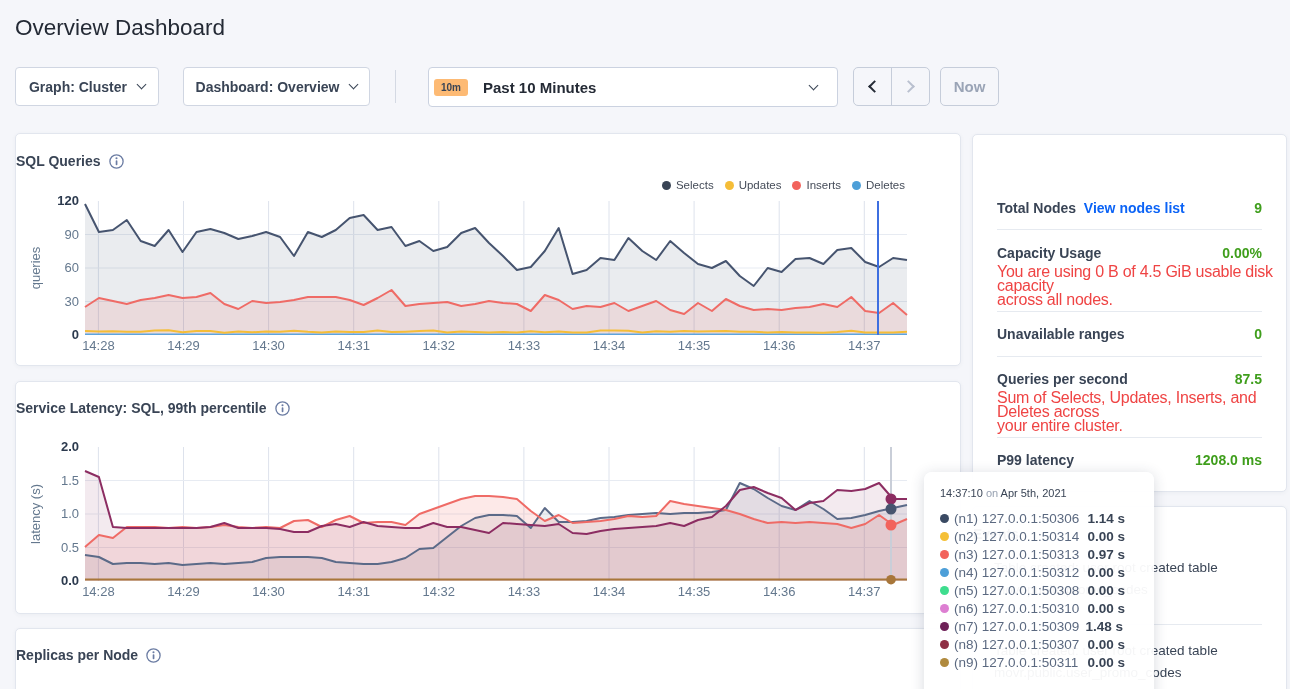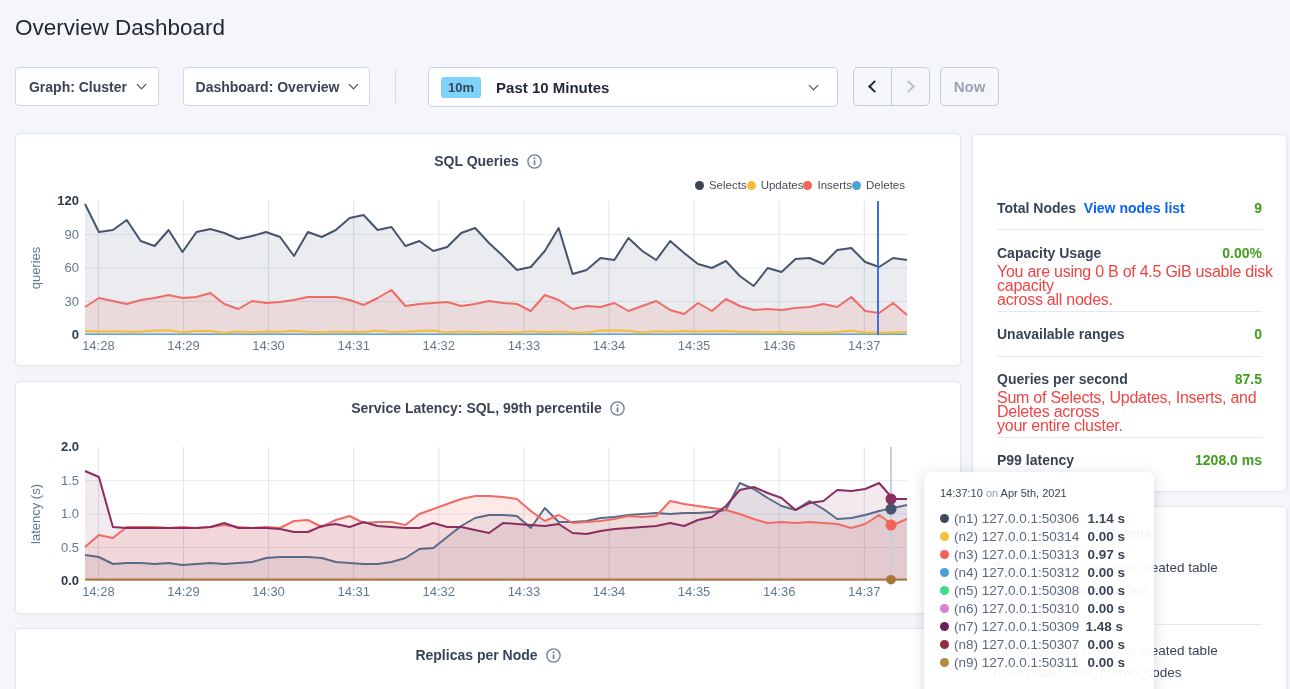--- a/index.html
+++ b/index.html
@@ -4,59 +4,59 @@
 html,body{width:1290px;height:689px;overflow:hidden;background:#f5f6fa;
  font-family:"Liberation Sans",sans-serif;position:relative}
 .abs{position:absolute}
 .card{position:absolute;background:#fff;border:1px solid #e2e6ee;border-radius:5px;
  box-shadow:0 1px 4px rgba(60,70,90,.05)}
 .btn{position:absolute;background:#fff;border:1px solid #d0d6e2;border-radius:4px;
  display:flex;align-items:center;justify-content:center;gap:11px;
  font-weight:bold;font-size:14px;color:#394455}
 .chev{width:7px;height:7px;border-right:1.5px solid #394455;border-bottom:1.5px solid #394455;
  transform:rotate(45deg);margin-top:-4px}
-.ctitle{position:absolute;left:0;right:0;display:flex;align-items:center;justify-content:center;
+.ctitle{position:absolute;left:0;right:0;display:flex;align-items:center;justify-content:flex-start;
  gap:8px;font-weight:bold;font-size:14px;color:#394455}
 .iinfo{width:15px;height:15px;flex:none;display:inline-block}
 .srow{position:absolute;left:24px;right:24px;display:flex;justify-content:space-between;
  font-weight:bold;font-size:14px;color:#394455}
 .green{color:#3f9e1c}
 .sdesc{position:absolute;left:24px;right:2px;font-size:16px;letter-spacing:-0.25px;color:#ef4444;line-height:14px}
 .sdiv{position:absolute;left:24px;right:24px;height:1px;background:#e6eaf0}
 .axis{font-size:13px;fill:#64788e}
 .axisb{font-size:13px;font-weight:bold;fill:#2c3a4e}
 </style></head><body>
 <div class="abs" style="left:15px;top:15px;font-size:22.5px;color:#242a35">Overview Dashboard</div>
 
 <div class="btn" style="left:15px;top:67px;width:144px;height:39px">Graph: Cluster<span class="chev"></span></div>
 <div class="btn" style="left:183px;top:67px;width:187px;height:39px">Dashboard: Overview<span class="chev"></span></div>
 <div class="abs" style="left:395px;top:70px;width:1px;height:33px;background:#d4d9e3"></div>
 
 <div class="btn" style="left:428px;top:67px;width:410px;height:40px;justify-content:flex-start;border-color:#cbd2e0">
- <span style="margin-left:12px;background:#7dd3fc;border-radius:3px;font-size:13px;padding:3px 7px;color:#394455">10m</span>
+ <span style="margin-left:5px;background:#fdba74;border-radius:3px;font-size:10px;padding:3px 7px;color:#394455">10m</span>
  <span style="font-size:15px;color:#242a35;margin-left:4px">Past 10 Minutes</span>
  <span class="chev" style="position:absolute;right:20px"></span>
 </div>
 <div class="abs" style="left:853px;top:67px;width:77px;height:39px;border:1px solid #c6cdda;border-radius:5px;display:flex">
  <div style="flex:1;display:flex;align-items:center;justify-content:center;border-right:1px solid #c6cdda">
    <span style="width:9px;height:9px;border-left:2.4px solid #242a35;border-bottom:2.4px solid #242a35;transform:rotate(45deg);margin-left:4px"></span>
     </div>
  <div style="flex:1;display:flex;align-items:center;justify-content:center">
    <span style="width:9px;height:9px;border-right:2.4px solid #b9c0cf;border-top:2.4px solid #b9c0cf;transform:rotate(45deg);margin-right:4px"></span>
     </div>
 </div>
 <div class="abs" style="left:940px;top:67px;width:59px;height:39px;border:1px solid #c6cdda;border-radius:5px;display:flex;align-items:center;justify-content:center;font-weight:bold;font-size:15px;color:#9aa4b6">Now</div>
 
 <div class="card" style="left:15px;top:133px;width:946px;height:233px">
  <div class="ctitle" style="top:19px">SQL Queries <span class="iinfo"><svg width="15" height="15" viewBox="0 0 15 15">
           <circle cx="7.5" cy="7.5" r="6.6" fill="none" stroke="#6b7ca3" stroke-width="1.3"></circle>
           <rect x="6.7" y="6.3" width="1.7" height="5" rx="0.8" fill="#6b7ca3"></rect>
           <circle cx="7.5" cy="4.2" r="1.05" fill="#6b7ca3"></circle>
         </svg></span></div>
- <div class="abs" style="top:45px;right:55px;display:flex;font-size:11.5px;color:#454c59;align-items:center">
+ <div class="abs" style="top:45px;right:55px;display:flex;gap:11px;font-size:11.5px;color:#454c59;align-items:center">
   <span style="display:flex;align-items:center;gap:5px"><span style="width:9px;height:9px;border-radius:50%;background:#394455"></span>Selects</span>
   <span style="display:flex;align-items:center;gap:5px"><span style="width:9px;height:9px;border-radius:50%;background:#f5bd37"></span>Updates</span>
   <span style="display:flex;align-items:center;gap:5px"><span style="width:9px;height:9px;border-radius:50%;background:#f2635c"></span>Inserts</span>
   <span style="display:flex;align-items:center;gap:5px"><span style="width:9px;height:9px;border-radius:50%;background:#4d9fd8"></span>Deletes</span>
  </div>
  <svg width="944" height="231" style="position:absolute;left:0;top:0">
   <g stroke="#dde2ec" stroke-width="1">
    <line x1="82.4" y1="67" x2="82.4" y2="201"></line>
         <line x1="167.5" y1="67" x2="167.5" y2="201"></line>
         <line x1="252.6" y1="67" x2="252.6" y2="201"></line>

